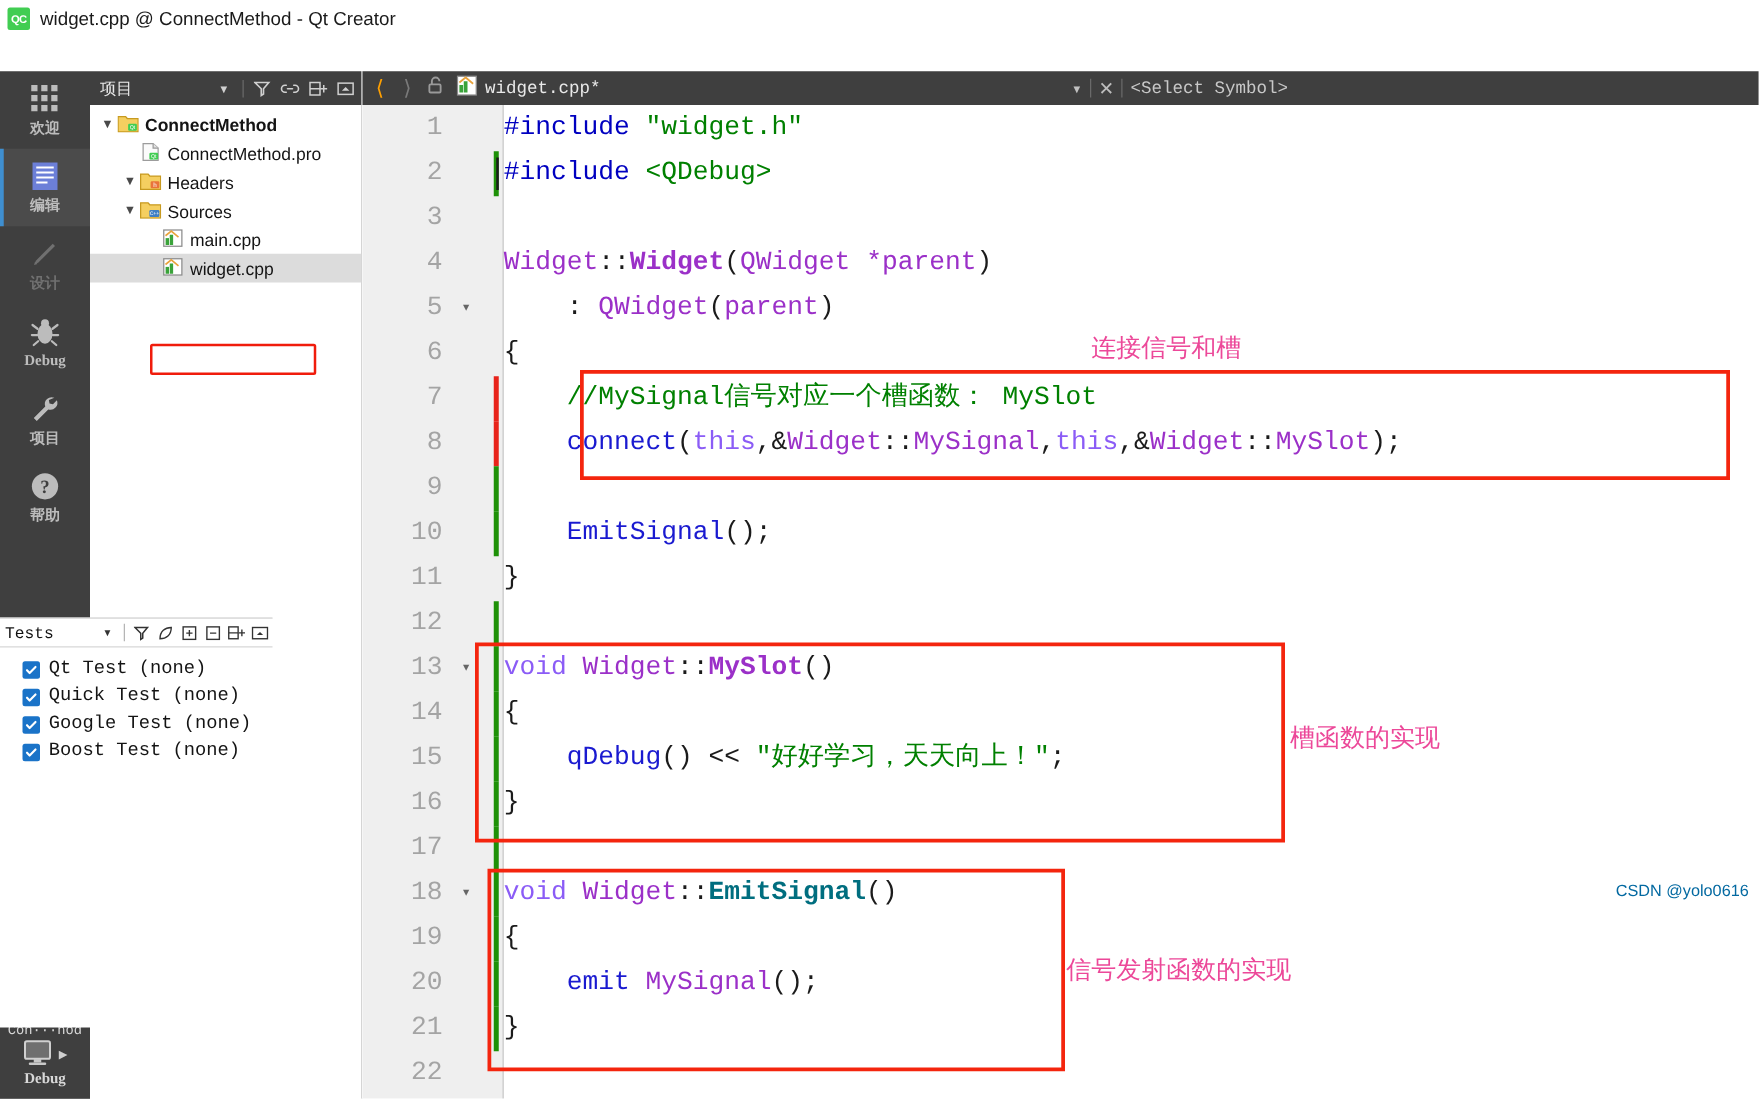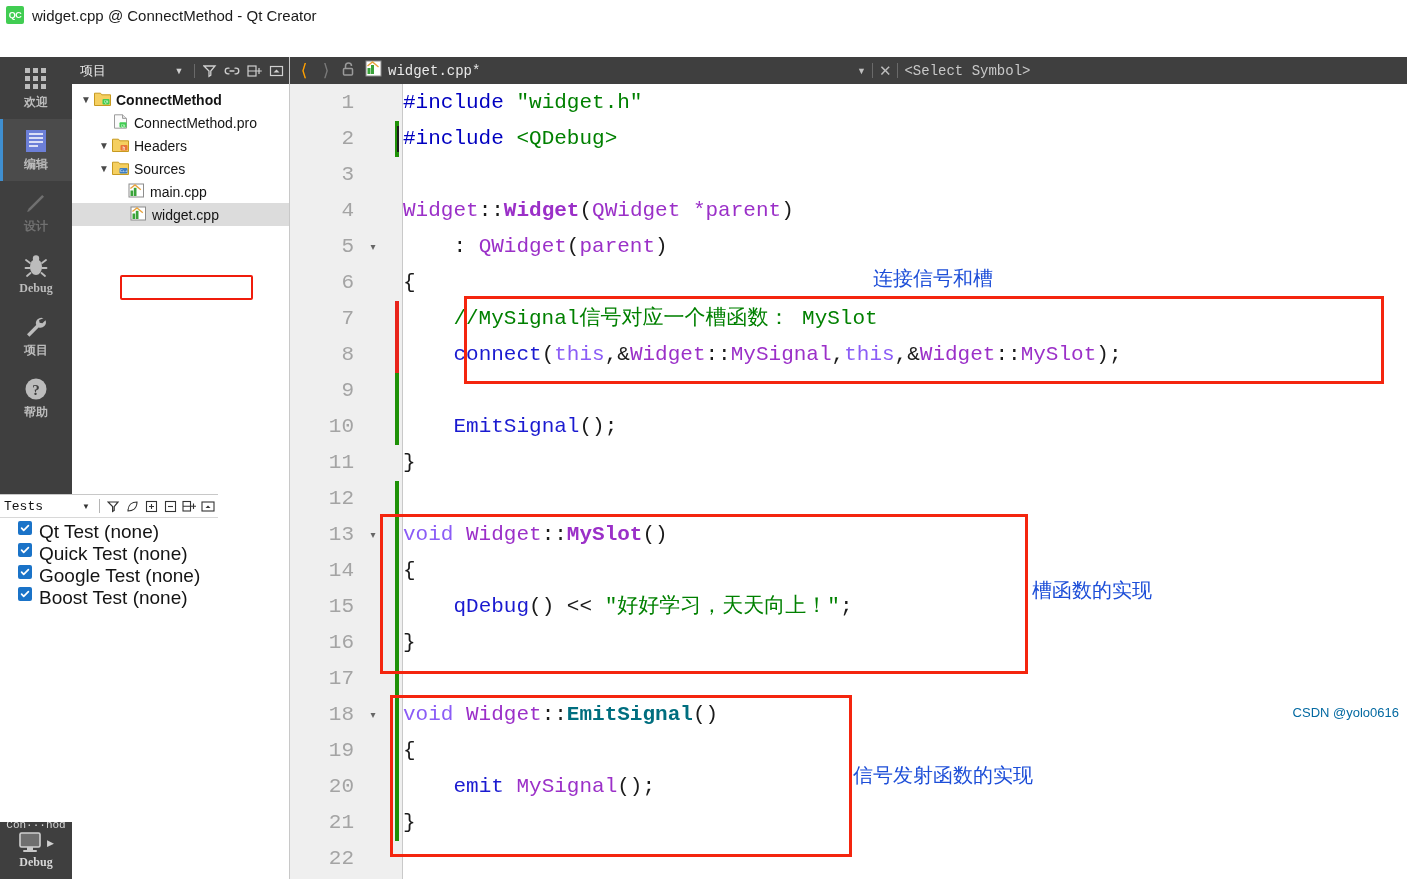--- a/index.html
+++ b/index.html
@@ -99,21 +99,21 @@
     position: absolute; left: 0; top: 494px; width: 218px; height: 328px;
     background: #ffffff; border-top: 1px solid #c8c8c8;
   }
   .tests-head {
     height: 23px; background: #ffffff; display: flex; align-items: center;
     padding: 0 2px 0 4px; gap: 3px; border-bottom: 1px solid #d8d8d8;
   }
   .tests-title { font-size: 13px; color: #111; font-family: "Liberation Mono", monospace; }
   .tests-ico { width: 16px; height: 16px; display:flex; align-items:center; justify-content:center; color:#333; }
   .tests-list { padding: 3px 0 0 18px; }
-  .trow2 { display:flex; align-items:flex-start; height: 22px; gap: 7px; font-size: 19px; color: #141414; }
+  .trow2 { display:flex; align-items:flex-end; height: 22px; gap: 7px; font-size: 15px; color: #141414; font-family: Liberation Mono, monospace; }
   .cbox {
     width: 14px; height: 14px; background: #1a73c8; border-radius: 2px;
     display:flex; align-items:center; justify-content:center; flex:none;
   }
   .cbox svg { display:block; }
 
   
   .runstrip {
     position: absolute; left: 0; top: 808px; width: 72px; height: 71px;
     background: #3f3f3f; border-top: 1px solid #555;
@@ -176,21 +176,21 @@
   .s-com  { color: #008000; }
   .s-type { color: #9b30c8; }
   .s-fn   { color: #006e7f; font-weight: bold; }
   .s-fnb  { color: #9b30c8; font-weight: bold; }
   .s-kw   { color: #8b5cf6; }
   .s-op   { color: #1b1b1b; }
   .s-call { color: #1a1ad0; }
 
   
   .anno {
-    position: absolute; color: #1d4ed8; font-size: 20px;
+    position: absolute; color: #ec4899; font-size: 20px;
     font-family: "Liberation Sans", sans-serif; white-space: nowrap;
   }
   .redbox {
     position: absolute; border: 3px solid #f4250e; background: transparent;
     pointer-events: none;
   }
   .watermark {
     position: absolute; right: 8px; bottom: 4px;
     font-size: 13px; color: #0369a1; font-family: "Liberation Sans", sans-serif;
   }
@@ -354,21 +354,21 @@
           <span class="tw">
             <span class="chev">▼</span>
           </span>
           <span><svg class="ficon" viewBox="0 0 17 15">
               <path d="M.5 2.2h6l1.3 1.6h8.7v10.7H.5z" fill="#f5cf60" stroke="#c79a20"></path>
               <rect x="7.5" y="8" width="8" height="5.5" rx="1" fill="#3e7fc4"></rect>
               <text x="11.5" y="12.4" font-size="4" fill="#fff" text-anchor="middle" font-family="Liberation Sans,sans-serif">C++</text>
             </svg></span>
           <span class="tlabel">Sources</span>
         </div>
-        <div class="trow" style=" margin-left: 40px;">
+        <div class="trow" style="padding-left: 42px;">
           <span class="tw"></span>
           <span><svg class="ficon" viewBox="0 0 17 15">
               <rect x="1" y="1" width="14.5" height="13" fill="#ffffff" stroke="#8c8c8c"></rect>
               <rect x="2.5" y="7.5" width="2.7" height="5.5" fill="#3aa33a"></rect>
               <rect x="5.8" y="4.8" width="2.7" height="8.2" fill="#3aa33a"></rect>
               <path d="M2.4 5.6l4.6-3.7 5.8 4.8" stroke="#e8a33d" stroke-width="1.3" fill="none"></path>
             </svg></span>
           <span class="tlabel">main.cpp</span>
         </div>
         <div class="trow selected" style="padding-left: 42px;">

